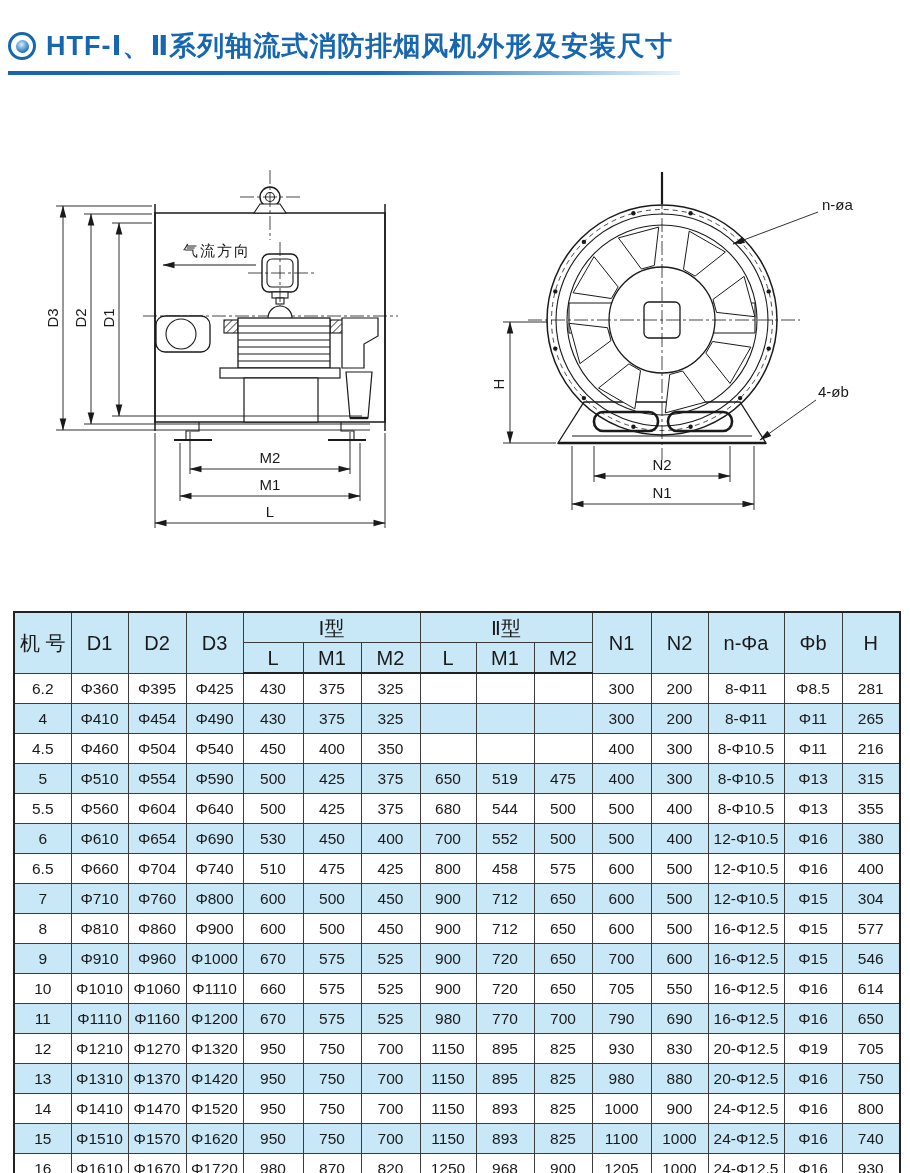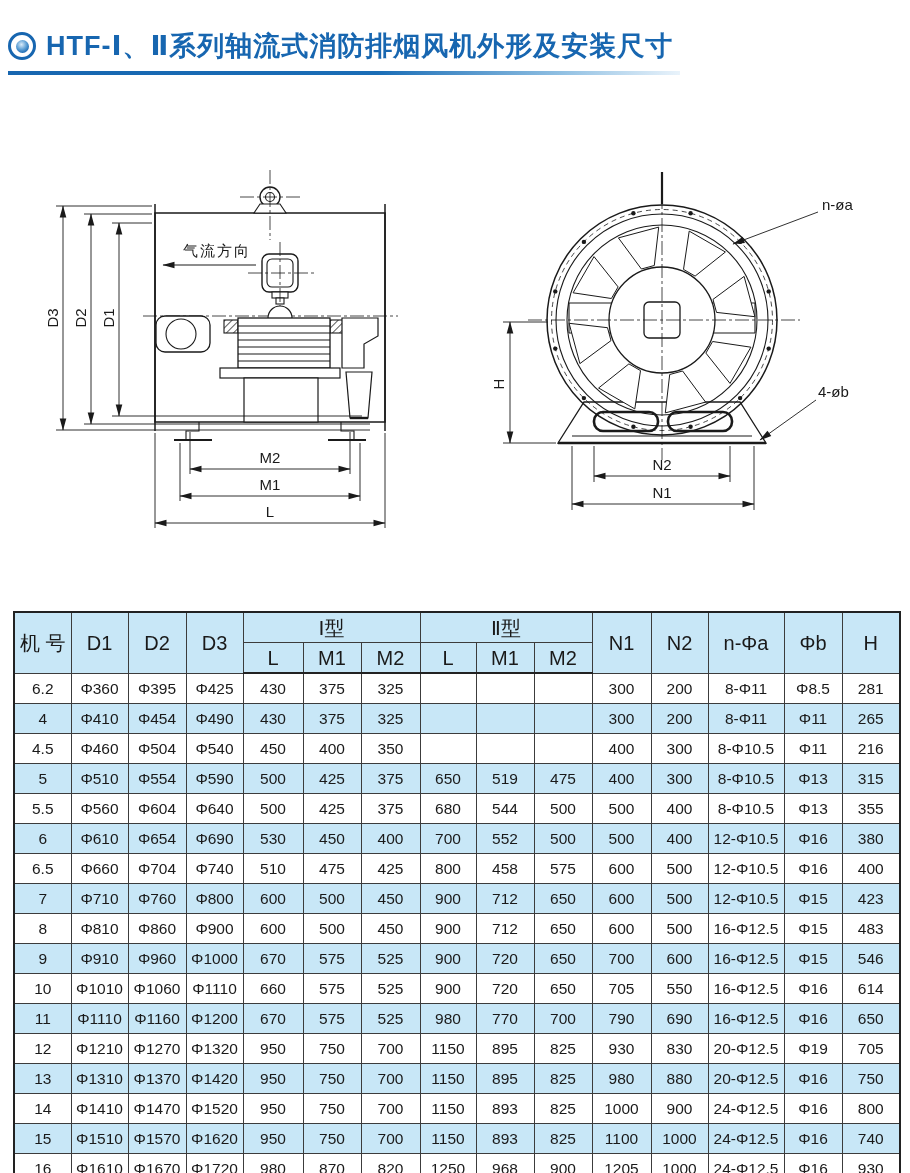--- a/index.html
+++ b/index.html
@@ -387,38 +387,38 @@
         <td>600</td>
         <td>500</td>
         <td>450</td>
         <td>900</td>
         <td>712</td>
         <td>650</td>
         <td>600</td>
         <td>500</td>
         <td>12-Φ10.5</td>
         <td>Φ15</td>
-        <td>423</td>
+        <td>304</td>
       </tr>
       <tr>
         <td>8</td>
         <td>Φ810</td>
         <td>Φ860</td>
         <td>Φ900</td>
         <td>600</td>
         <td>500</td>
         <td>450</td>
         <td>900</td>
         <td>712</td>
         <td>650</td>
         <td>600</td>
         <td>500</td>
         <td>16-Φ12.5</td>
         <td>Φ15</td>
-        <td>483</td>
+        <td>577</td>
       </tr>
       <tr class="alt">
         <td>9</td>
         <td>Φ910</td>
         <td>Φ960</td>
         <td>Φ1000</td>
         <td>670</td>
         <td>575</td>
         <td>525</td>
         <td>900</td>

